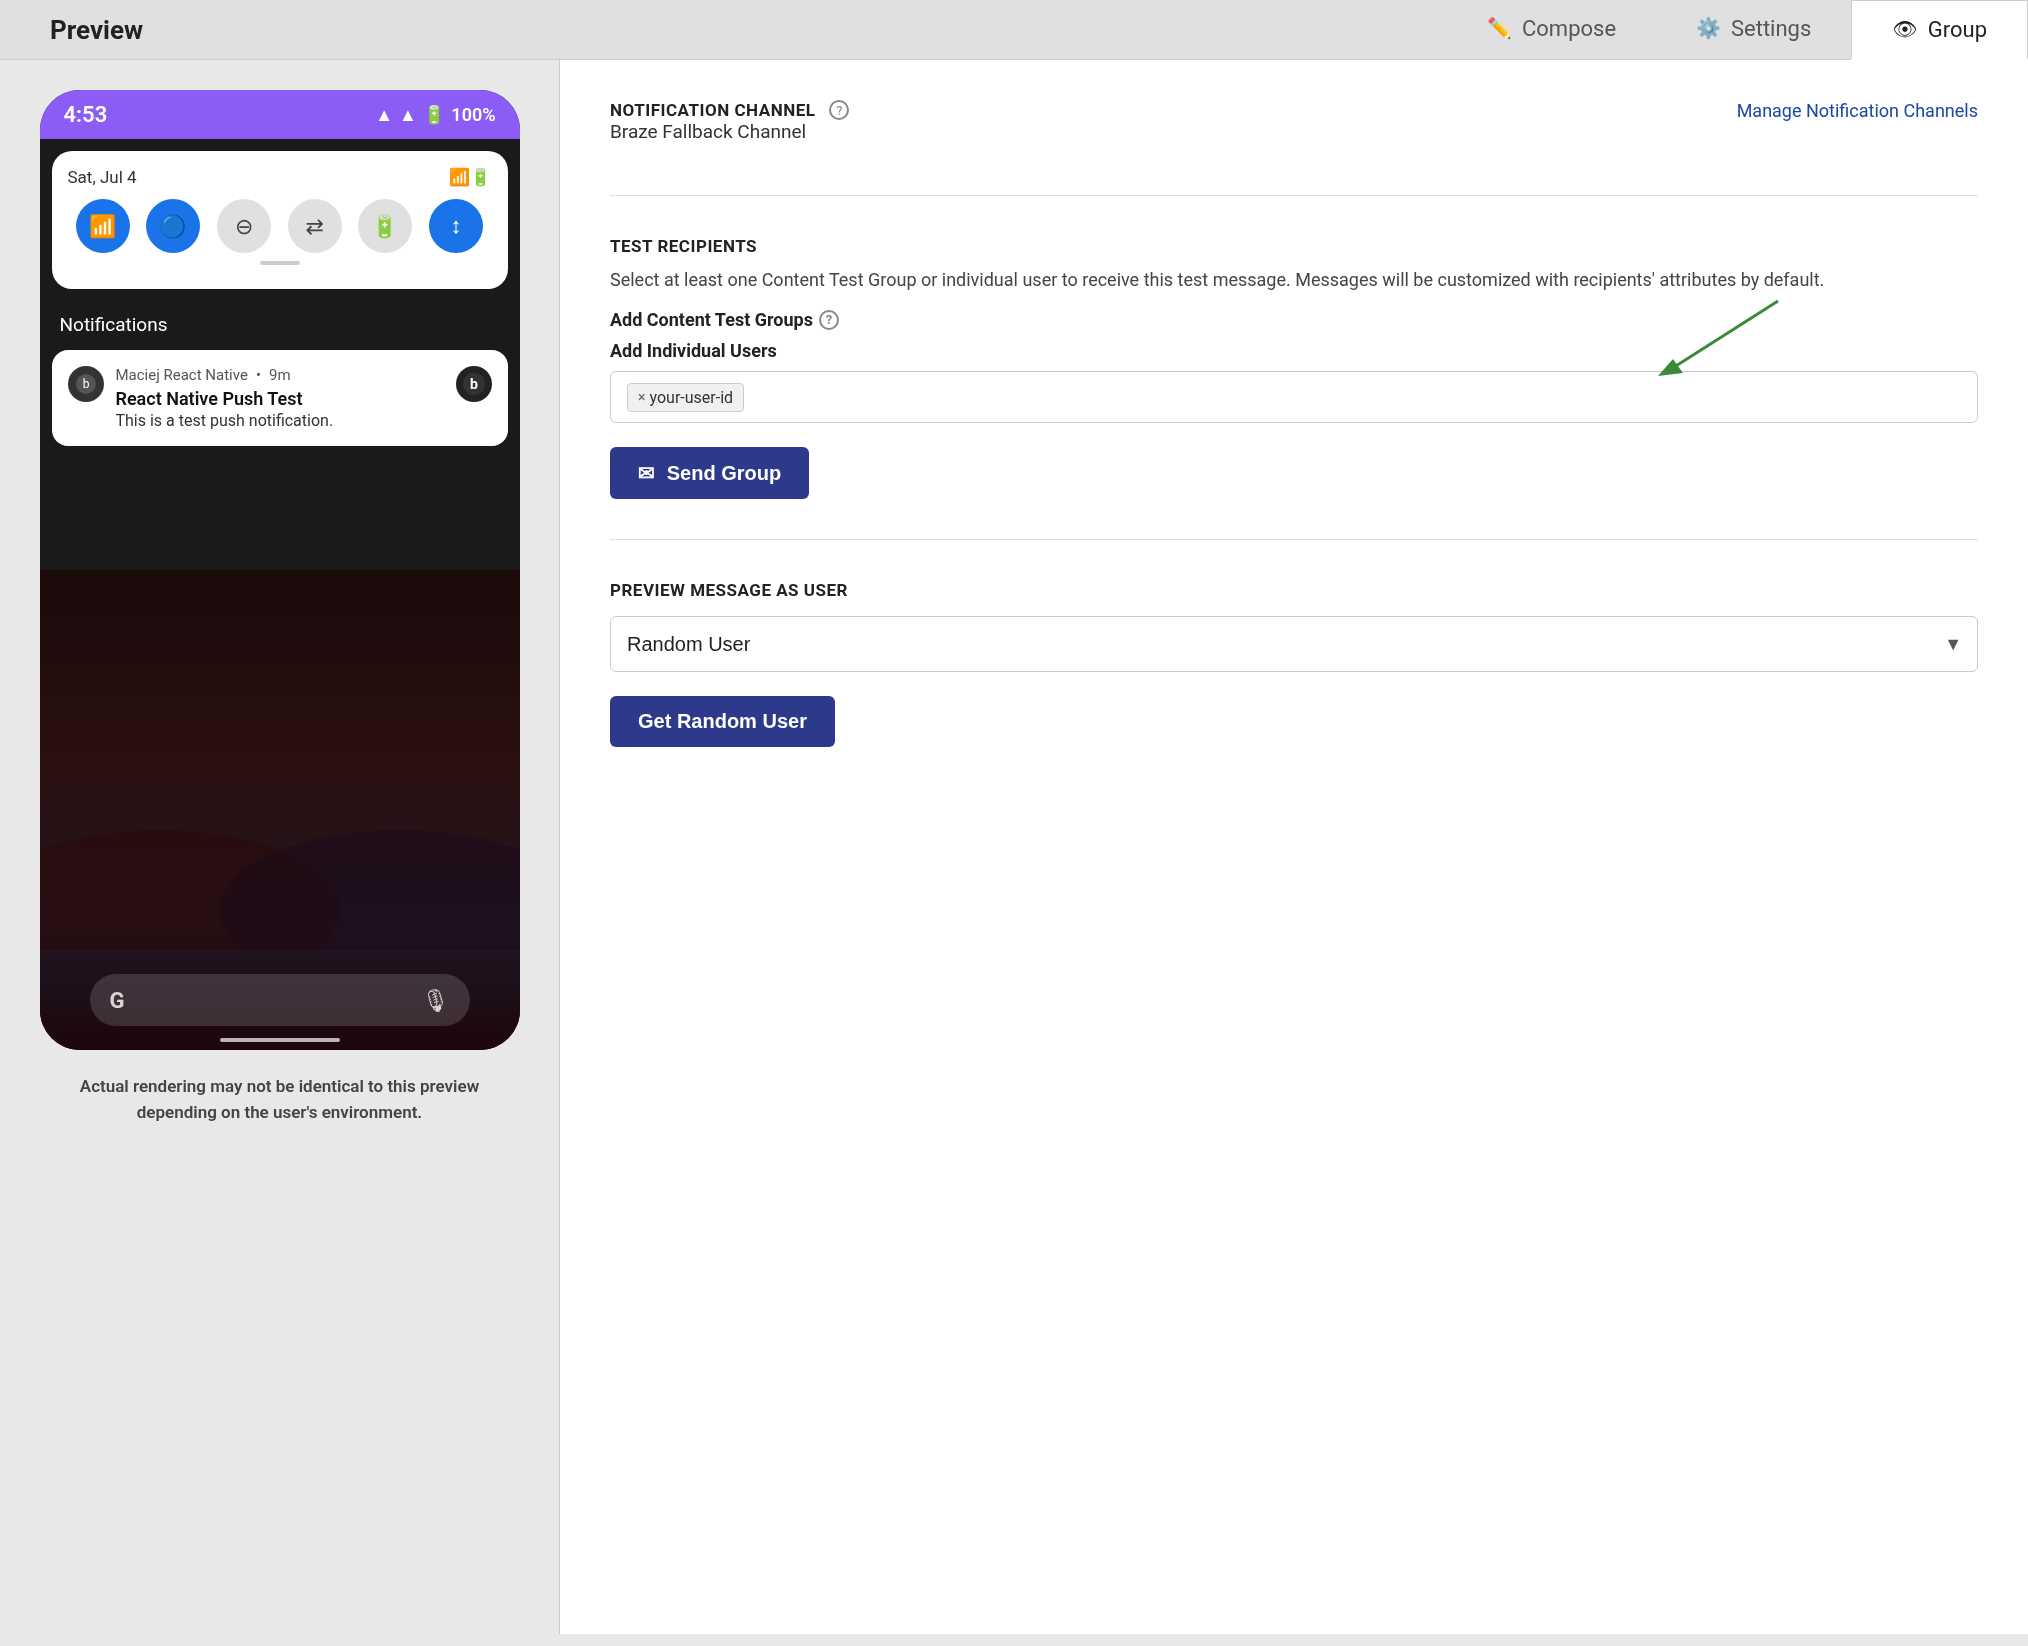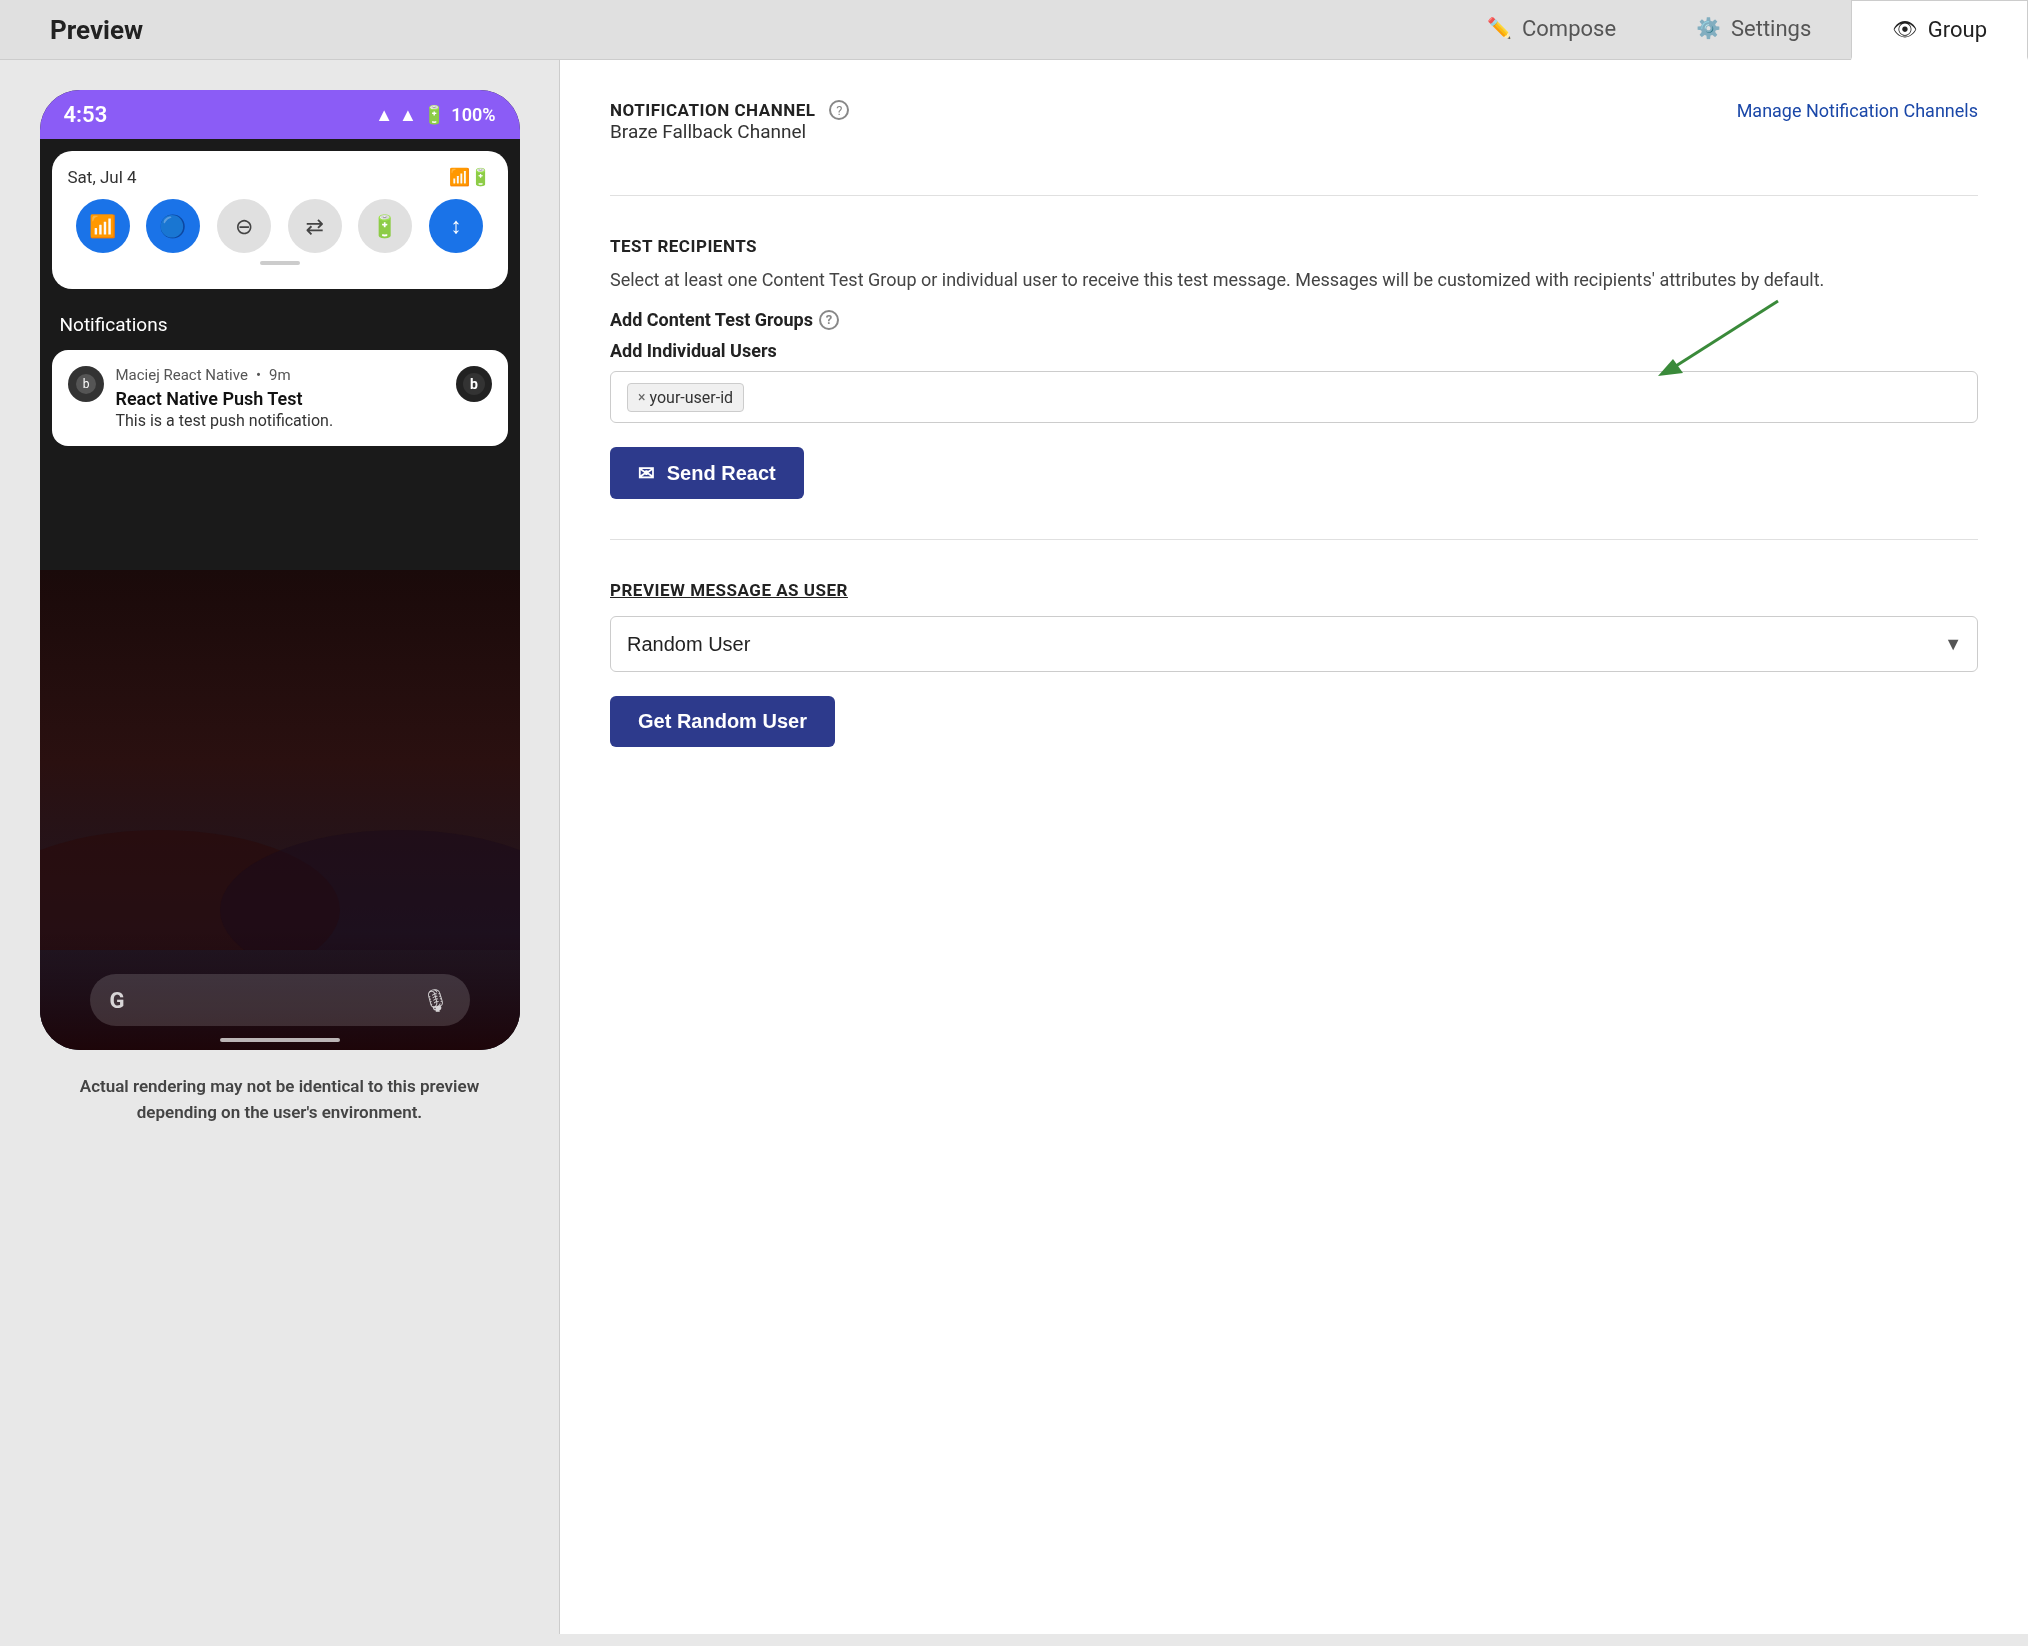--- a/index.html
+++ b/index.html
@@ -577,26 +577,26 @@
         <div class="tag-input">
           <div class="tag">
             <span class="tag-close">×</span>
             <span>your-user-id</span>
           </div>
         </div>
       </div>
 
       <button class="send-test-btn">
         <span>✉</span>
-        <span>Send React</span>
+        <span>Send Group</span>
       </button>
     </div>
 
     <div class="section">
-      <div class="section-label" style="margin-bottom:16px;text-decoration:underline;">PREVIEW MESSAGE AS USER</div>
+      <div class="section-label" style="margin-bottom:16px;">PREVIEW MESSAGE AS USER</div>
 
       <div class="select-wrapper">
         <select class="select-field">
           <option>Random User</option>
           <option>Specific User</option>
         </select>
         <span class="select-arrow">▼</span>
       </div>
 
       <button class="get-random-btn">

